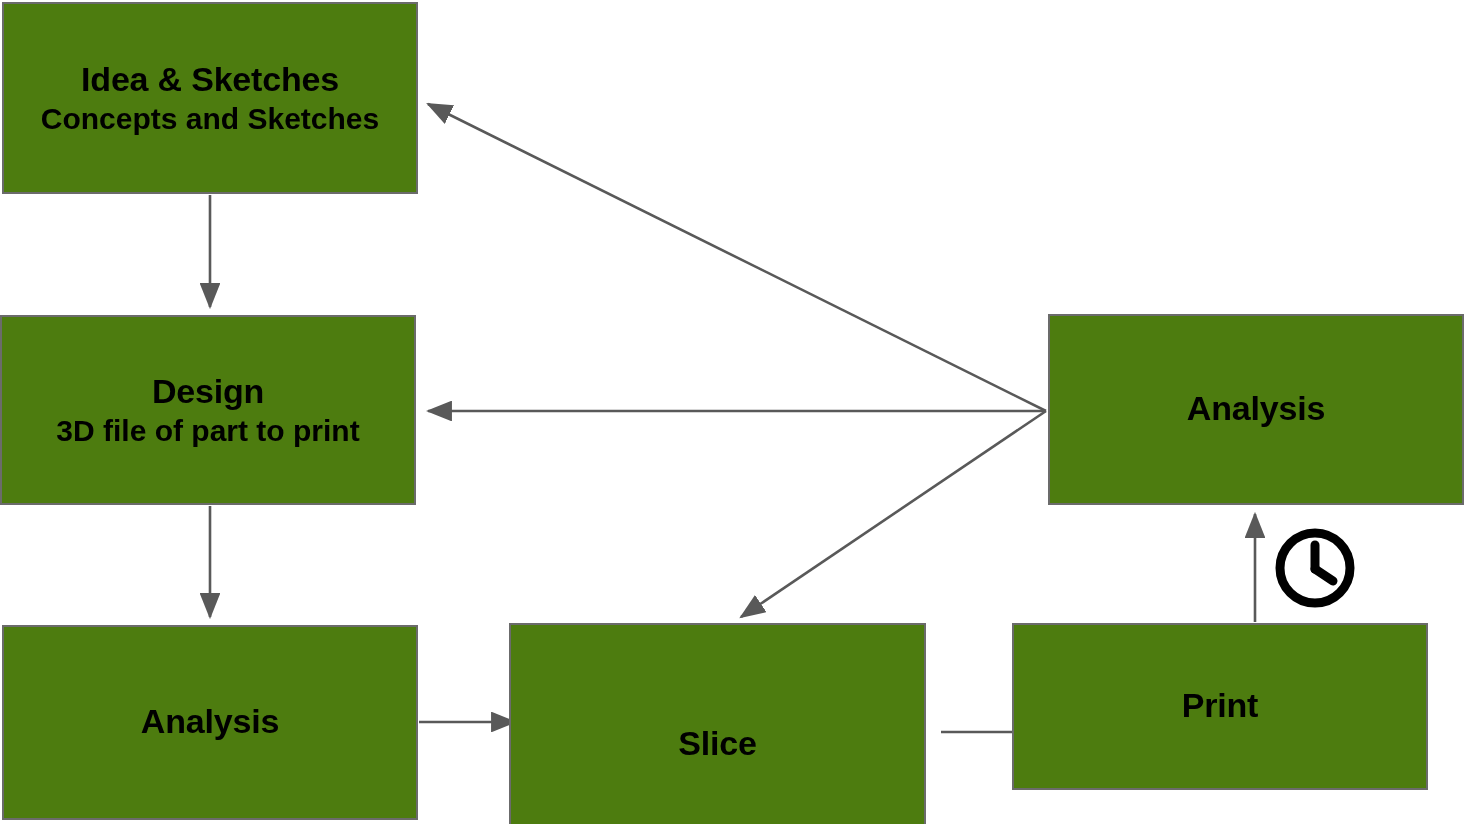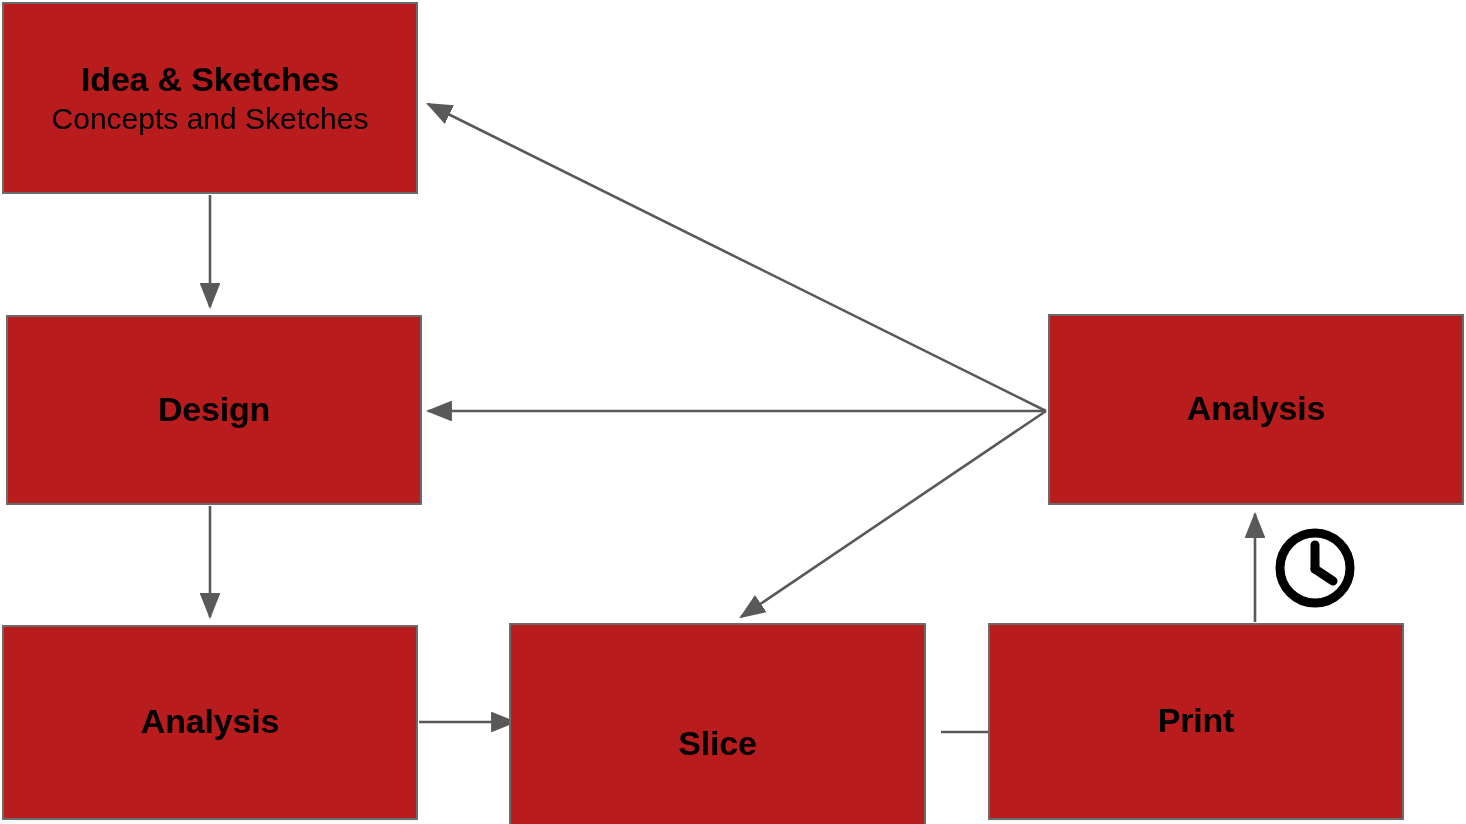--- a/index.html
+++ b/index.html
@@ -23,48 +23,48 @@
     position: absolute;
     left: 0;
     top: 0;
     width: 1466px;
     height: 824px;
     pointer-events: none;
   }
   .node {
     position: absolute;
     box-sizing: border-box;
-    background: #b91c1c;
+    background: #4d7c0f;
     border: 2px solid #6b6b6b;
     display: flex;
     flex-direction: column;
     align-items: center;
     justify-content: center;
     text-align: center;
     color: #000000;
     line-height: 1.18;
   }
   .node .title {
     font-size: 34px;
     font-weight: bold;
     letter-spacing: -0.2px;
     margin-bottom: 2px;
   }
   .node .sub {
     font-size: 30px;
-    font-weight: normal;
+    font-weight: bold;
   }
   .node .sub .l2 { display: block; }
 
   
   #node-idea    { left: 2px;    top: 2px;   width: 416px; height: 192px; }
-  #node-design  { left: 6px;    top: 315px; width: 416px; height: 190px; }
+  #node-design  { left: 0;    top: 315px; width: 416px; height: 190px; }
   #node-analysis-pre { left: 2px;    top: 625px; width: 416px; height: 195px; }
   #node-slice   { left: 509px;  top: 623px; width: 417px; height: 242px; }
-  #node-print   { left: 988px; top: 623px; width: 416px; height: 197px; }
+  #node-print   { left: 1012px; top: 623px; width: 416px; height: 167px; }
   #node-analysis-post { left: 1048px; top: 314px; width: 416px; height: 191px; }
 
   #node-idea .title, #node-design .title,
   #node-analysis-pre .title { }
 
   .clock-icon {
     position: absolute;
     left: 1272px;
     top: 525px;
     width: 86px;
@@ -124,20 +124,23 @@
 
   <div class="node" id="node-idea">
     <div class="title">Idea &amp; Sketches</div>
     <div class="sub">
       <span>Concepts and Sketches</span>
     </div>
   </div>
 
   <div class="node" id="node-design">
     <div class="title">Design</div>
+    <div class="sub">
+      <span>3D file of part to print</span>
+    </div>
   </div>
 
   <div class="node" id="node-analysis-pre">
     <div class="title">Analysis</div>
   </div>
 
   <div class="node" id="node-slice">
     <div class="title">Slice</div>
     <div class="sub">
     </div>

